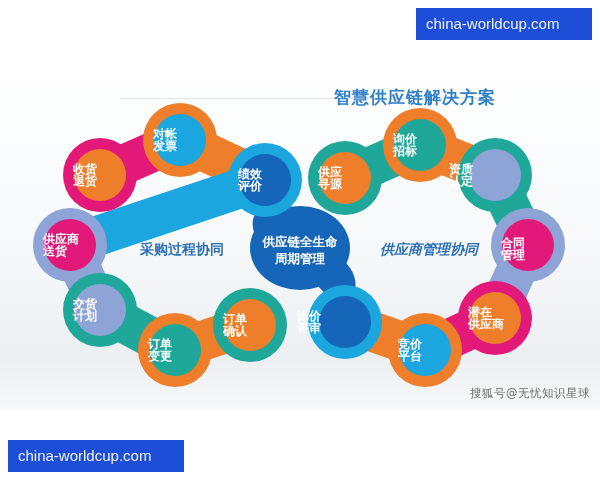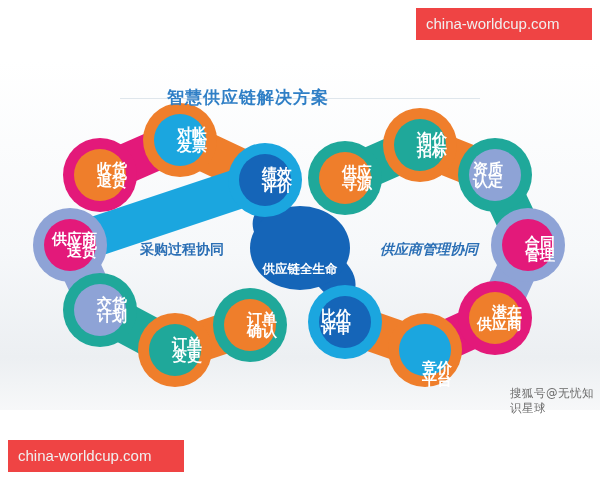--- a/index.html
+++ b/index.html
@@ -11,43 +11,42 @@
     .canvas {
       position: absolute; left: 0; top: 60px; width: 600px; height: 350px;
       background: linear-gradient(180deg, #ffffff 0%, #f6f8fa 55%, #eceff2 85%, #f7f8f9 100%);
     }
     .diagram-svg { position: absolute; left: 0; top: 0; }
     .title-rule {
       position: absolute; left: 120px; top: 98px; width: 360px; height: 1px;
       background: #dfe6ec;
     }
     .title {
-      position: absolute; left: 0; width: 496px; top: 86px; text-align: center;
+      position: absolute; left: 0; width: 496px; top: 86px; text-align: right;
       font-size: 17px; font-weight: bold; color: #2f7fc6; letter-spacing: 1px;
     }
     .node-label {
-      position: absolute; width: 54px; margin-left: -27px; text-align: right;
-      color: #ffffff; font-size: 15px; font-weight: bold; line-height: 12px;
+      position: absolute; width: 54px; margin-left: -27px; text-align: left;
+      color: #ffffff; font-size: 12px; font-weight: bold; line-height: 12px;
     }
     .node-label span { display: block; }
     .center-label {
       position: absolute; left: 250px; width: 100px; top: 233px; text-align: center;
       color: #ffffff; font-size: 12.5px; font-weight: bold; line-height: 17px;
     }
-    .center-label span { display: block; margin-top: 27px; }
+    .center-label span { display: block; }
     .loop-label {
       position: absolute; font-size: 14px; font-weight: bold; color: #2b6fb5;
     }
     .credit {
       position: absolute; left: 470px; top: 386px; font-size: 11.5px; color: #6b6b6b;
       letter-spacing: 0.5px;
-      margin-left: 40px;
     }
     .watermark {
-      position: absolute; background: #ef4444; color: #f0f0f0;
+      position: absolute; background: #1d4ed8; color: #f0f0f0;
       font-family: "Liberation Sans", sans-serif; font-size: 15px;
       height: 32px; line-height: 32px; padding: 0 10px; box-sizing: border-box;
     }
     .wm-top { left: 416px; top: 8px; width: 176px; }
     .wm-bottom { left: 8px; top: 440px; width: 176px; }
   </style>
 </head>
 <body>
 
 <div class="canvas"></div>
@@ -134,20 +133,21 @@
 </svg>
 
 <div class="title-rule"></div>
 <div class="title">智慧供应链解决方案</div>
 
 <div class="loop-label" style="left:140px; top:241px;">采购过程协同</div>
 <div class="loop-label" style="left:380px; top:241px;font-style:italic;">供应商管理协同</div>
 
 <div class="center-label">
   <span>供应链全生命</span>
+  <span>周期管理</span>
 </div>
 
 <div id="labels">
     <div class="node-label" style="left: 100px; top: 163px;">
       <span>收货</span>
       <span>退货</span>
     </div>
     <div class="node-label" style="left: 180px; top: 128px;">
       <span>对帐</span>
       <span>发票</span>
@@ -185,21 +185,21 @@
       <span>认定</span>
     </div>
     <div class="node-label" style="left: 528px; top: 237px;">
       <span>合同</span>
       <span>管理</span>
     </div>
     <div class="node-label" style="left: 495px; top: 306px;">
       <span>潜在</span>
       <span>供应商</span>
     </div>
-    <div class="node-label" style="left: 425px; top: 338px; margin-top: 24px;">
+    <div class="node-label" style="left: 425px; top: 338px;">
       <span>竞价</span>
       <span>平台</span>
     </div>
     <div class="node-label" style="left: 324px; top: 310px;">
       <span>比价</span>
       <span>评审</span>
     </div>
   </div>
 
 <div class="credit">搜狐号@无忧知识星球</div>

